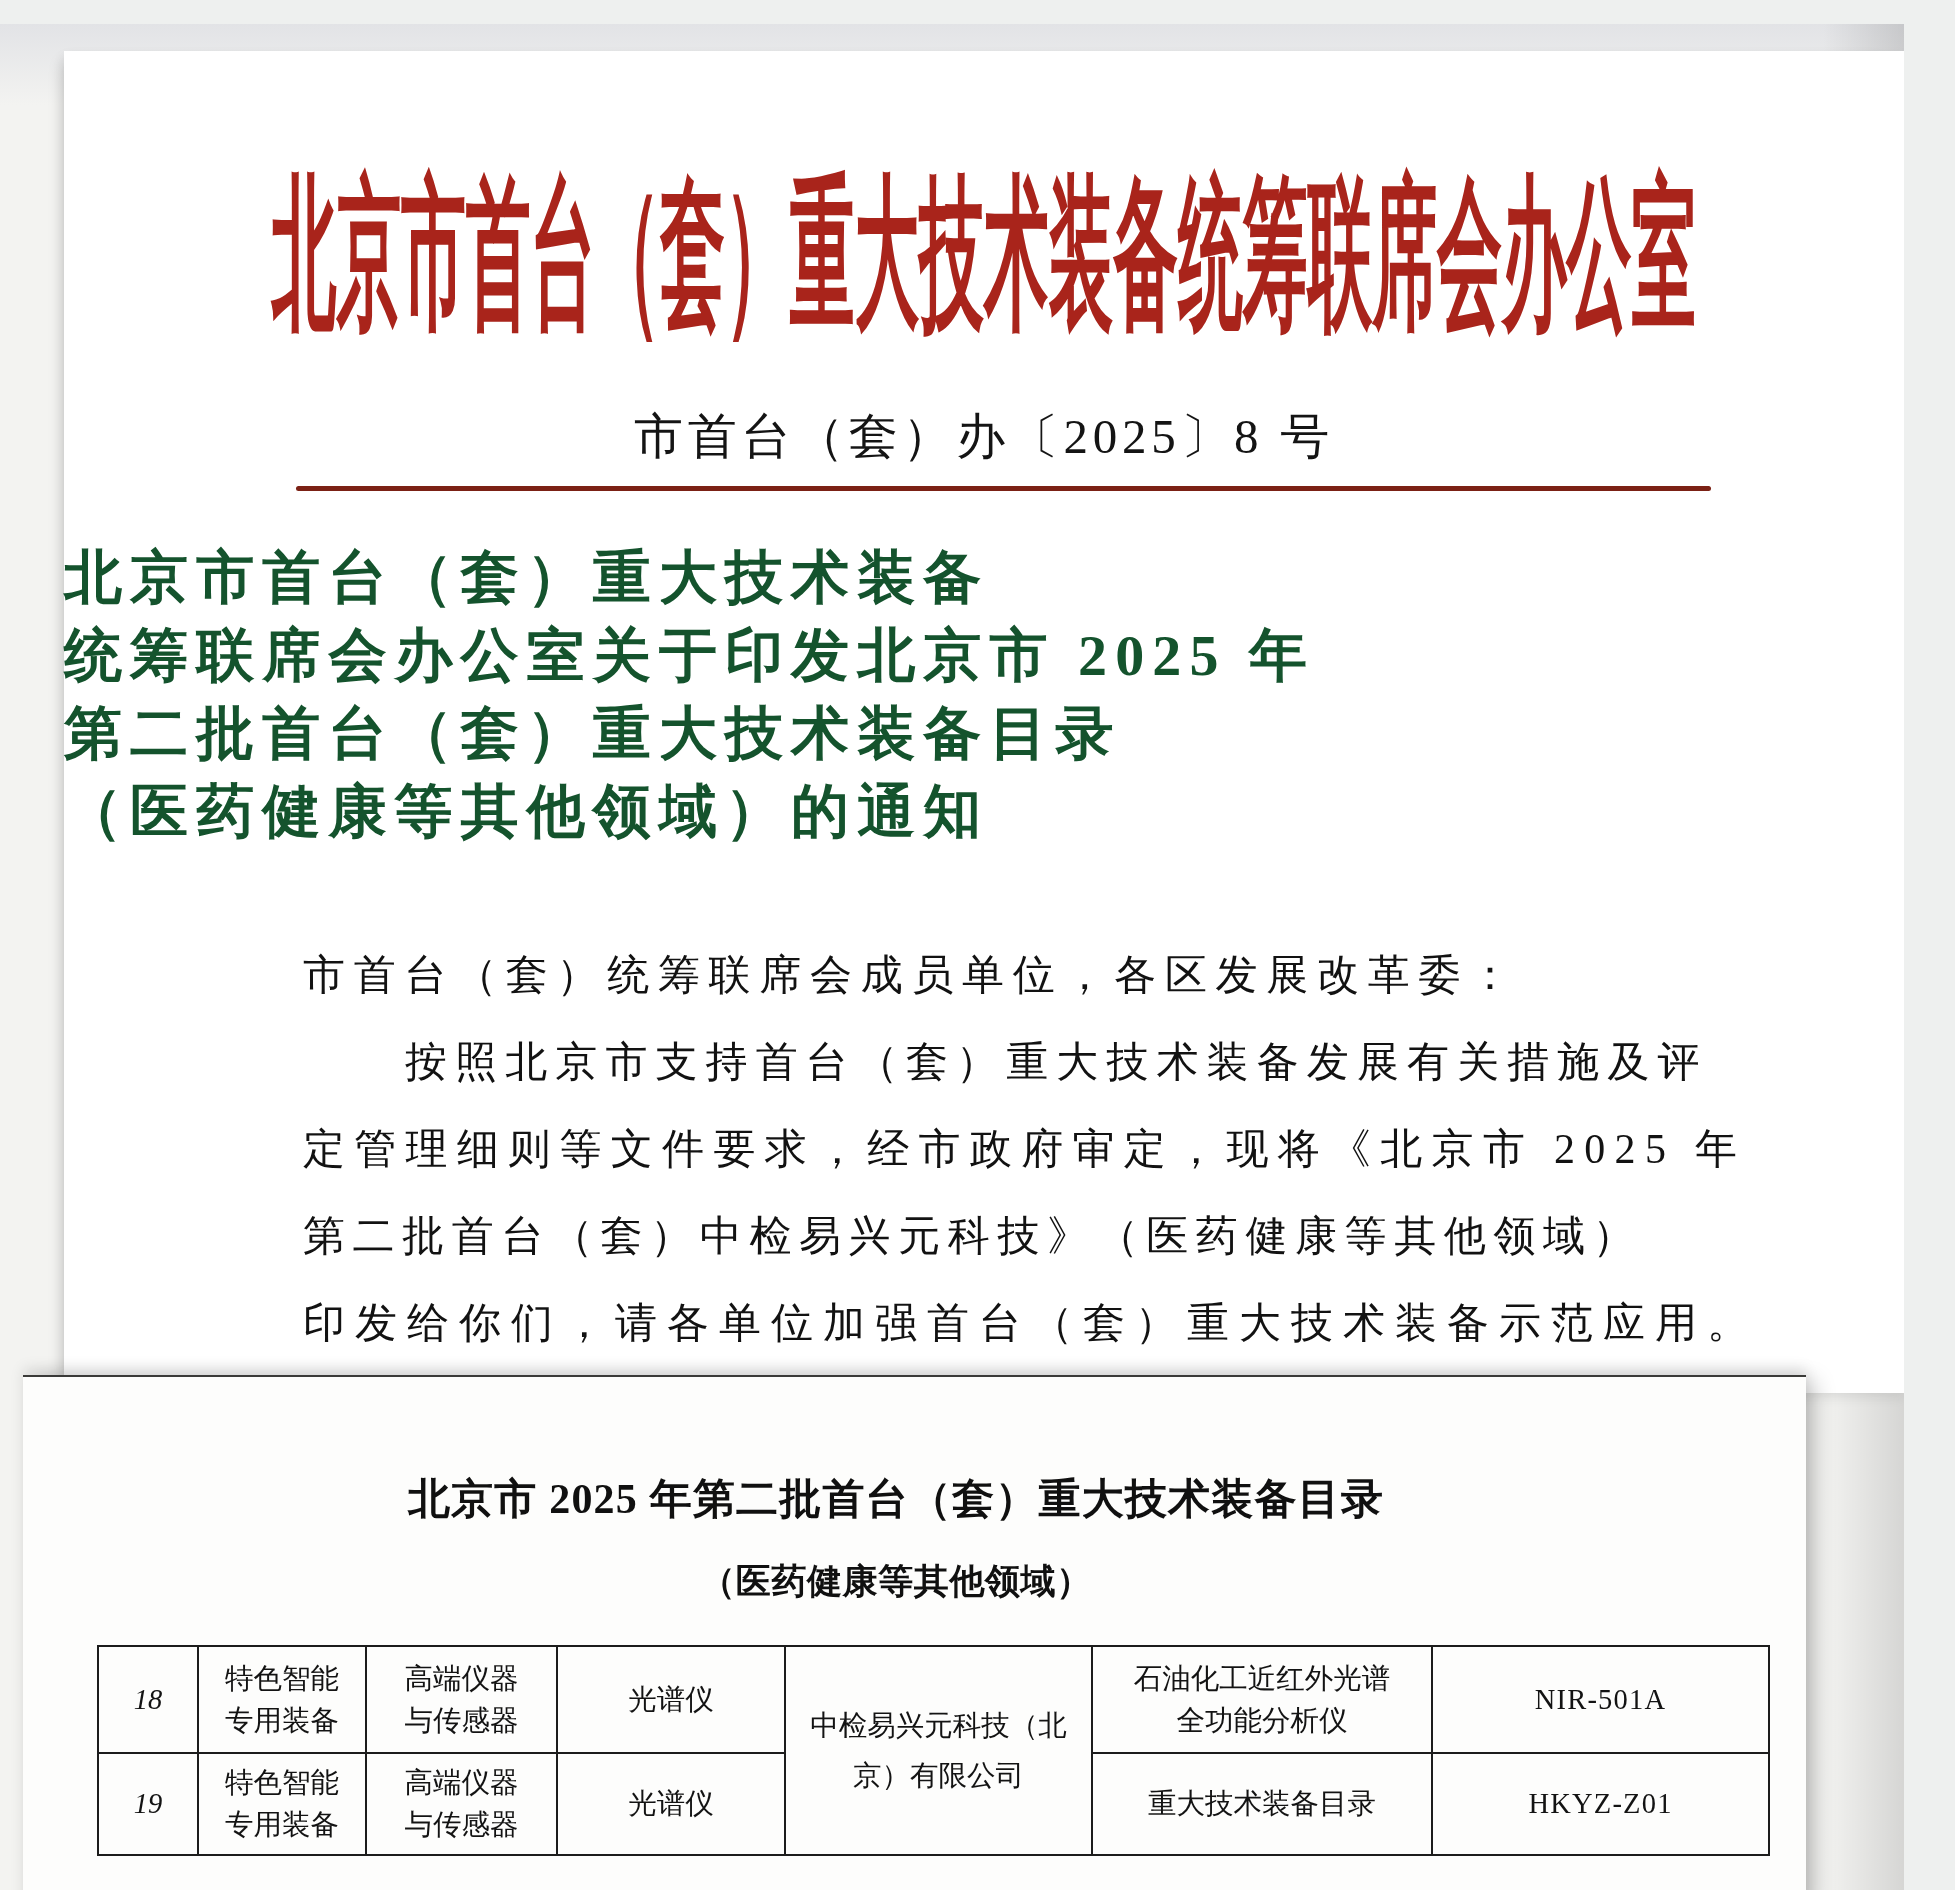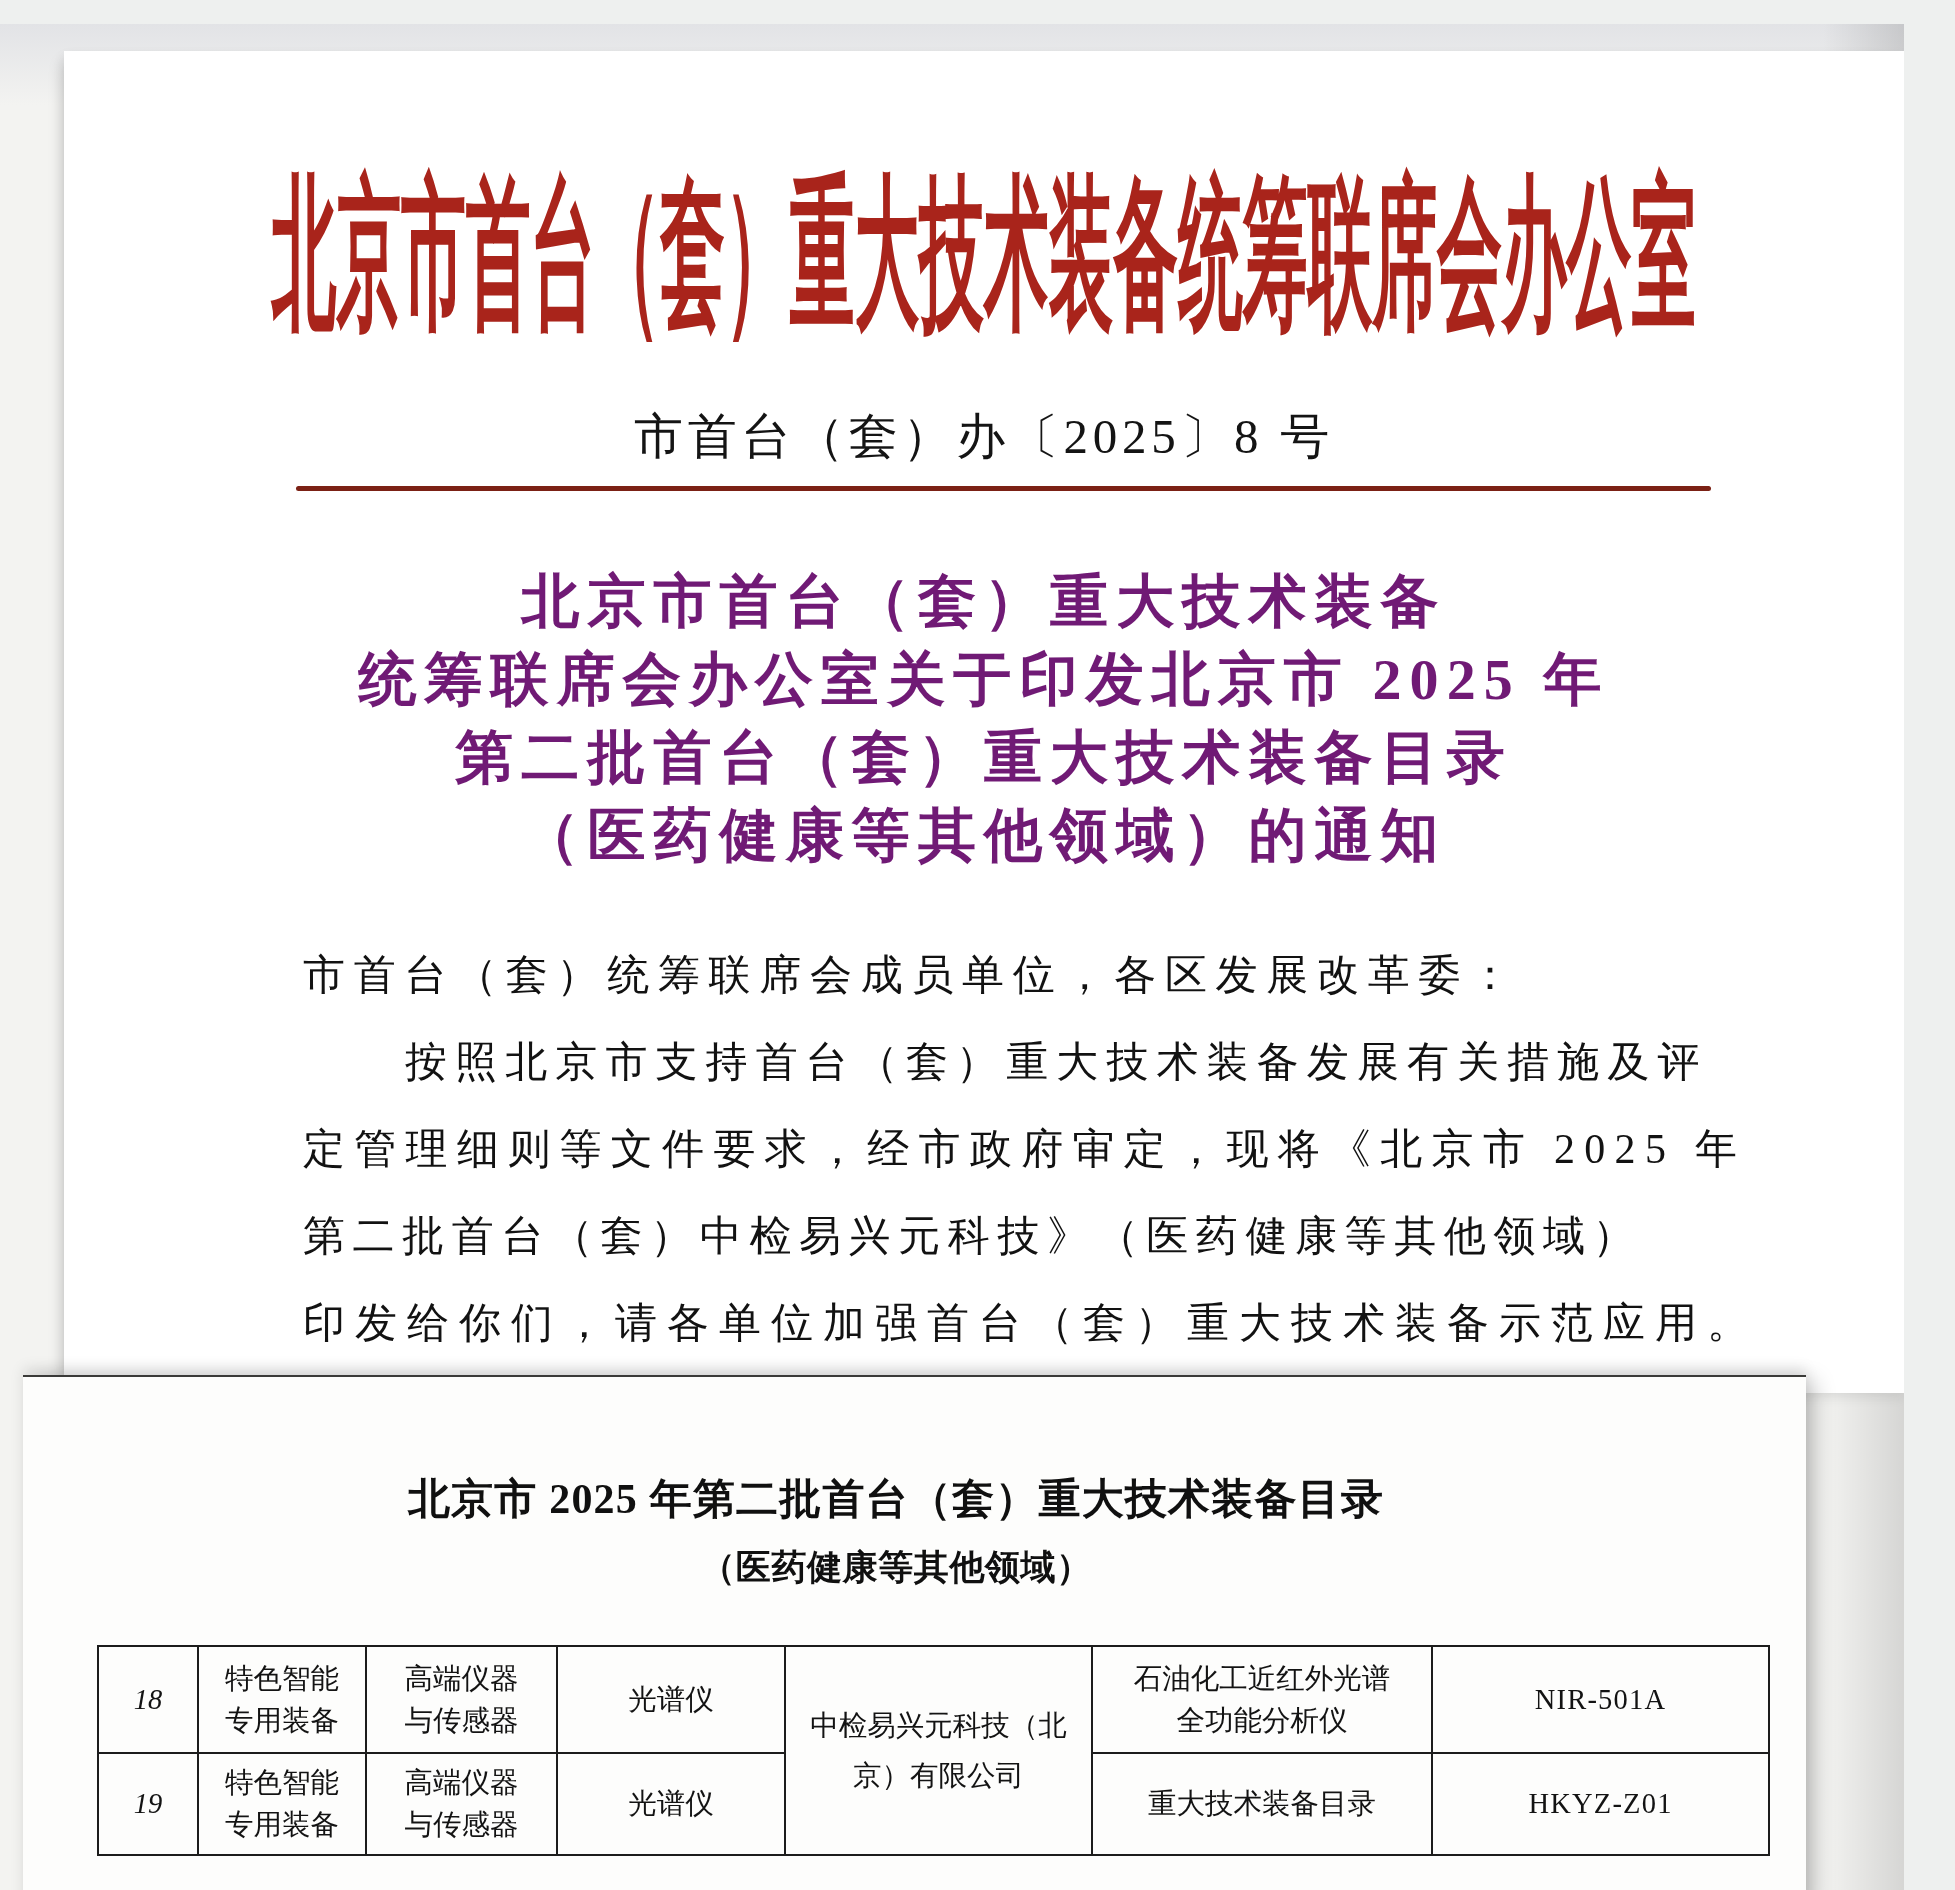--- a/index.html
+++ b/index.html
@@ -22,39 +22,39 @@
   .letterhead{position:absolute;left:0;right:0;top:119px;height:169px;
     display:flex;align-items:center;justify-content:center;overflow:visible;}
   .letterhead-text{
     font-size:166px;font-weight:700;color:#a9241b;white-space:nowrap;
     transform:scaleX(0.39);transform-origin:50% 50%;line-height:1;
   }
   .docnum{position:absolute;left:0;right:0;top:357px;height:58px;line-height:58px;
     text-align:center;font-size:49px;letter-spacing:4.7px;color:#141414;}
   .redline{position:absolute;left:232px;top:435px;width:1415px;height:5.2px;
     background:#7b2115;border-radius:2.9px;}
-  .notice-title{position:absolute;left:0;right:0;top:512px;text-align:center;
-    font-size:58px;font-weight:700;letter-spacing:8.1px;line-height:78px;color:#701a75;}
+  .notice-title{position:absolute;left:0;right:0;top:488px;text-align:left;
+    font-size:58px;font-weight:700;letter-spacing:8.1px;line-height:78px;color:#14532d;}
   .bodytext{position:absolute;left:239px;top:881px;width:1414px;
     font-size:42px;line-height:87px;color:#121212;}
   .bl{white-space:nowrap;}
   .bl1{letter-spacing:8.7px;}
   .bl2{letter-spacing:8.1px;text-indent:102px;}
   .bl3{letter-spacing:9.3px;}
   .bl4{letter-spacing:7.6px;}
   .bl5{letter-spacing:10px;}
   
   .page2{
     position:absolute;left:23px;top:1351px;width:1783px;height:539px;
     background:#fdfdfc;border-top:2.3px solid #3a3a38;z-index:5;
     box-shadow:0 -7px 12.8px rgba(0,0,0,.10), 14px 0 21px -4.7px rgba(0,0,0,.22);
   }
   .cat-heading{position:absolute;left:0;width:1746px;top:90px;height:64px;line-height:64px;
     text-align:center;font-size:42px;font-weight:700;letter-spacing:1.2px;color:#101010;}
-  .cat-sub{position:absolute;left:0;width:1746px;top:162px;height:58px;line-height:58px;
+  .cat-sub{position:absolute;left:0;width:1746px;top:176px;height:58px;line-height:58px;
     text-align:center;font-size:35px;font-weight:700;letter-spacing:0.6px;color:#101010;}
   table.cat-table{
     position:absolute;left:74px;top:268px;width:1671px;
     border-collapse:collapse;table-layout:fixed;
     border:2.9px solid #161616;
   }
   table.cat-table td{
     border:2.3px solid #1c1c1c;text-align:center;vertical-align:middle;
     font-size:28.5px;color:#131313;padding:0;
   }

